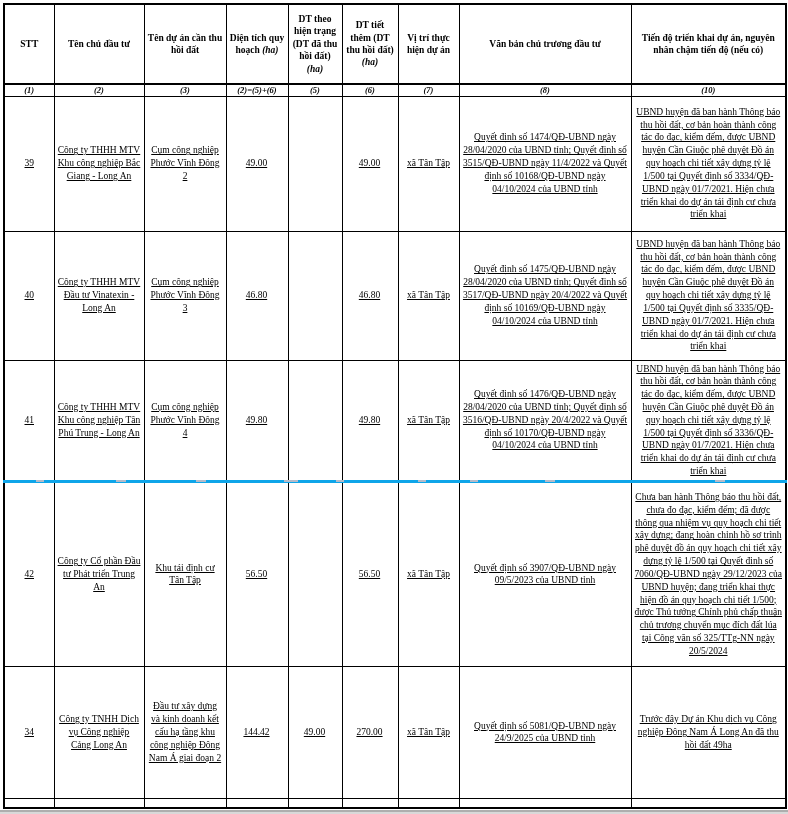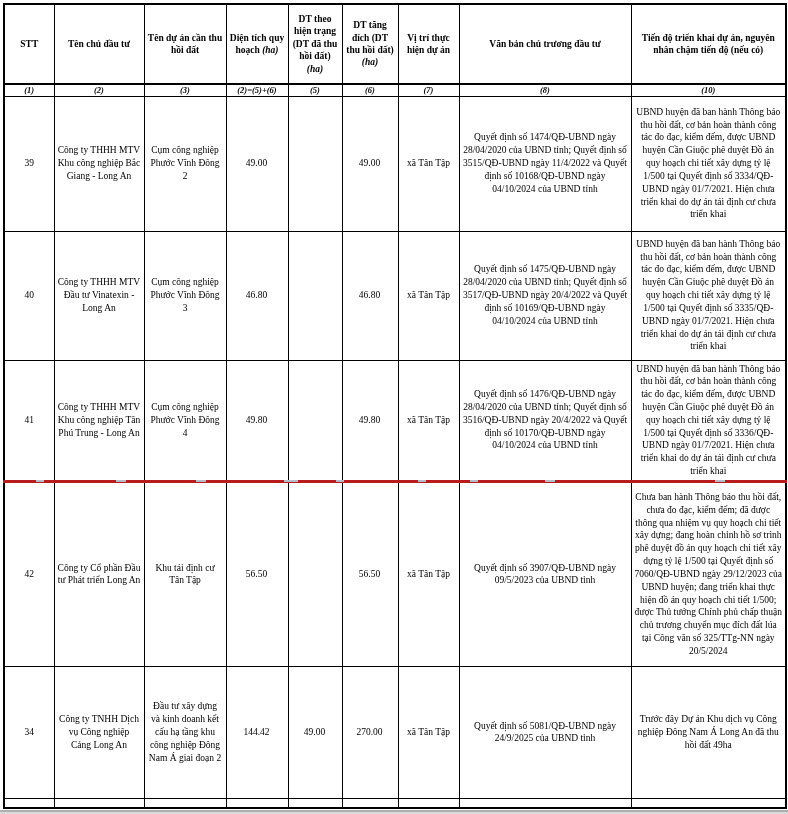--- a/index.html
+++ b/index.html
@@ -46,30 +46,31 @@
     font-weight: bold;
     font-style: italic;
     font-size: 8.5px;
     padding: 0 2px;
     line-height: 1.1;
   }
   
   .doc-table tbody td {
     font-size: 9.5px;
     line-height: 1.35;
+    text-decoration: underline;
   }
   .doc-table td.num {
     text-align: center;
     padding-right: 4px;
   }
   .doc-table tr.r39 { height: 135px; }
   .doc-table tr.r40 { height: 129px; }
   .doc-table tr.r41 { height: 119px; }
   .doc-table tr.r42 { height: 185px; }
-  .doc-table tr.r42 td { border-top: 3px solid #b91c1c; }
+  .doc-table tr.r42 td { border-top: 3px solid #0ea5e9; }
   .doc-table tr.r43 { height: 132px; }
   .doc-table tr.partial { height: 10px; }
   .doc-table tr.partial td { padding: 0; }
   
   .artifact {
     position: absolute;
     height: 2px;
     background: #b6bcca;
   }
   .cut-line {
@@ -104,21 +105,21 @@
         <col style="width:172px">
         <col style="width:155px">
     </colgroup>
     <thead>
       <tr class="head-row">
         <th><span>STT</span><span class="unit"></span></th>
         <th><span>Tên chủ đầu tư</span><span class="unit"></span></th>
         <th><span>Tên dự án cần thu hồi đất</span><span class="unit"></span></th>
         <th><span>Diện tích quy hoạch</span><span class="unit">(ha)</span></th>
         <th><span>DT theo hiện trạng (DT đã thu hồi đất)</span><span class="unit">(ha)</span></th>
-        <th><span>DT tăng đích (DT thu hồi đất)</span><span class="unit">(ha)</span></th>
+        <th><span>DT tiết thêm (DT thu hồi đất)</span><span class="unit">(ha)</span></th>
         <th><span>Vị trí thực hiện dự án</span><span class="unit"></span></th>
         <th><span>Văn bản chủ trương đầu tư</span><span class="unit"></span></th>
         <th><span>Tiến độ triển khai dự án, nguyên nhân chậm tiến độ (nếu có)</span><span class="unit"></span></th>
       </tr>
       <tr class="num-row">
         <td>(1)</td>
         <td>(2)</td>
         <td>(3)</td>
         <td>(2)=(5)+(6)</td>
         <td>(5)</td>
@@ -157,21 +158,21 @@
         <td>Cụm công nghiệp Phước Vĩnh Đông 4</td>
         <td class="num">49.80</td>
         <td class="num"></td>
         <td class="num">49.80</td>
         <td>xã Tân Tập</td>
         <td>Quyết định số 1476/QĐ-UBND ngày 28/04/2020 của UBND tỉnh; Quyết định số 3516/QĐ-UBND ngày 20/4/2022 và Quyết định số 10170/QĐ-UBND ngày 04/10/2024 của UBND tỉnh</td>
         <td>UBND huyện đã ban hành Thông báo thu hồi đất, cơ bản hoàn thành công tác đo đạc, kiểm đếm, được UBND huyện Cần Giuộc phê duyệt Đồ án quy hoạch chi tiết xây dựng tỷ lệ 1/500 tại Quyết định số 3336/QĐ-UBND ngày 01/7/2021. Hiện chưa triển khai do dự án tái định cư chưa triển khai</td>
       </tr>
       <tr class="r42">
         <td>42</td>
-        <td>Công ty Cổ phần Đầu tư Phát triển Long An</td>
+        <td>Công ty Cổ phần Đầu tư Phát triển Trung An</td>
         <td>Khu tái định cư Tân Tập</td>
         <td class="num">56.50</td>
         <td class="num"></td>
         <td class="num">56.50</td>
         <td>xã Tân Tập</td>
         <td>Quyết định số 3907/QĐ-UBND ngày 09/5/2023 của UBND tỉnh</td>
         <td>Chưa ban hành Thông báo thu hồi đất, chưa đo đạc, kiểm đếm; đã được thông qua nhiệm vụ quy hoạch chi tiết xây dựng; đang hoàn chỉnh hồ sơ trình phê duyệt đồ án quy hoạch chi tiết xây dựng tỷ lệ 1/500 tại Quyết định số 7060/QĐ-UBND ngày 29/12/2023 của UBND huyện; đang triển khai thực hiện đồ án quy hoạch chi tiết 1/500; được Thủ tướng Chính phủ chấp thuận chủ trương chuyển mục đích đất lúa tại Công văn số 325/TTg-NN ngày 20/5/2024</td>
       </tr>
       <tr class="r43">
         <td>34</td>

